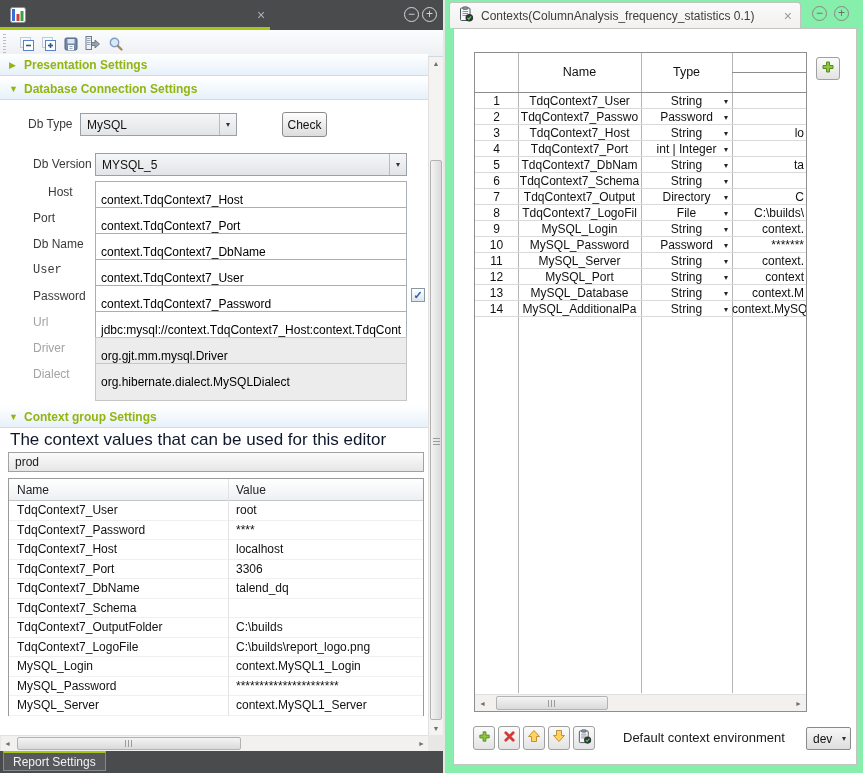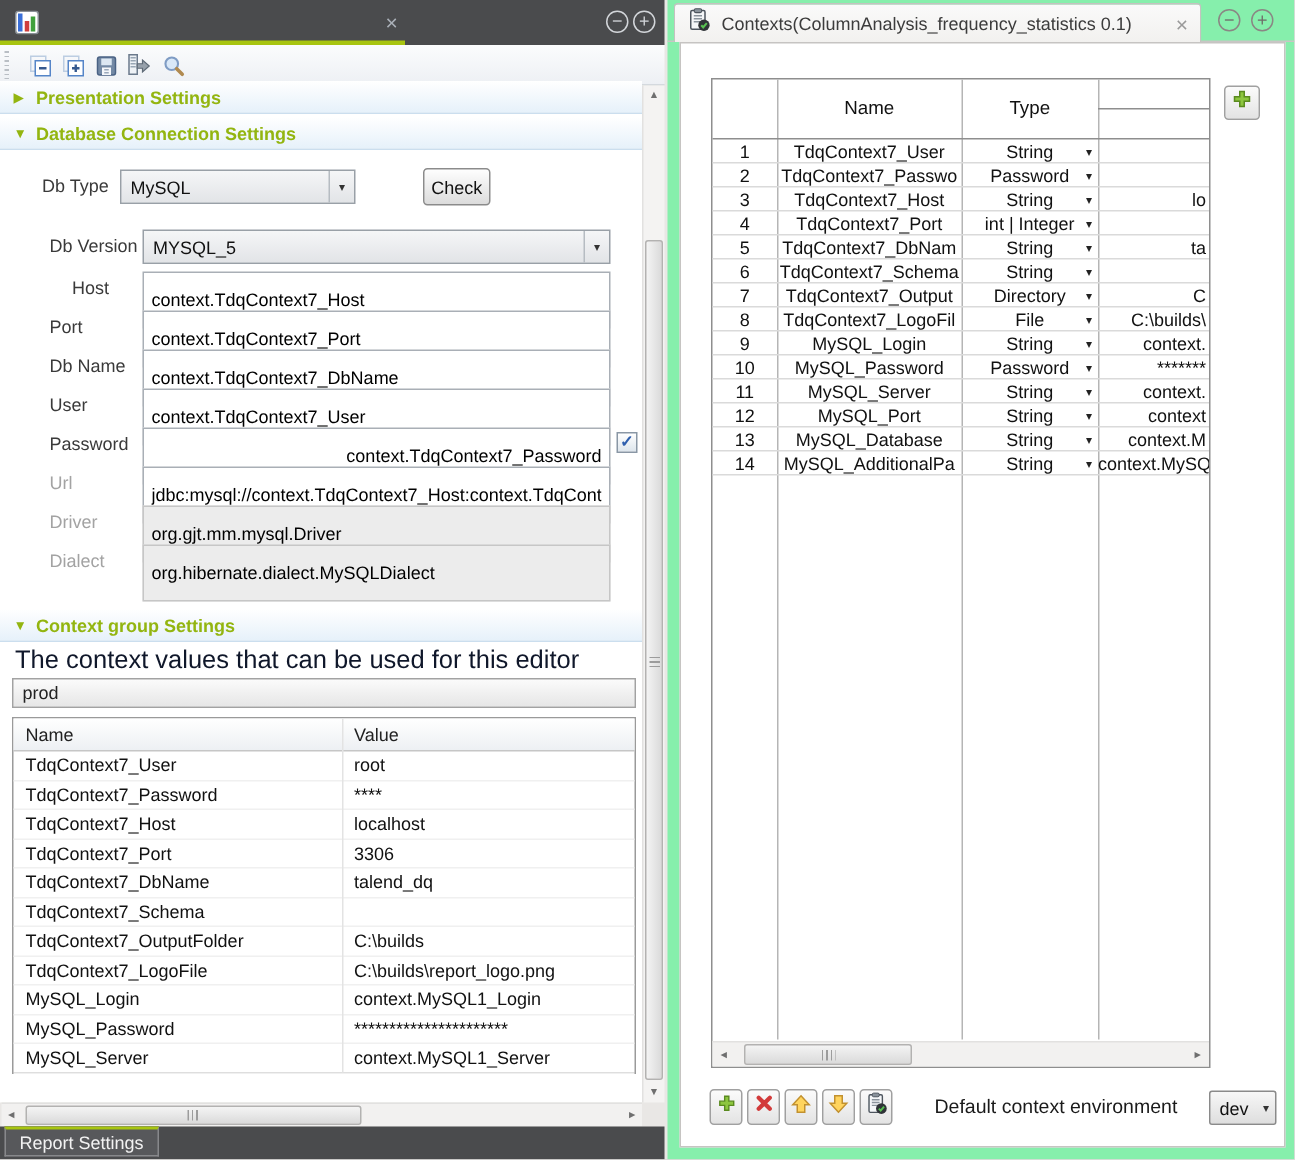--- a/index.html
+++ b/index.html
@@ -197,25 +197,25 @@
 
     <div class="flabel" style="left:33px;top:181px;margin-left:15px;">Host</div>
     <input class="tinput" style="top: 181px;" value="context.TdqContext7_Host">
 
     <div class="flabel" style="left:33px;top:207px;">Port</div>
     <input class="tinput" style="top: 207px;" value="context.TdqContext7_Port">
 
     <div class="flabel" style="left:33px;top:233px;">Db Name</div>
     <input class="tinput" style="top: 233px;" value="context.TdqContext7_DbName">
 
-    <div class="flabel" style="left:33px;top:259px;">User</div>
+    <div class="flabel" style="left:33px;top:259px;font-family:Liberation Mono, monospace;">User</div>
     <input class="tinput" style="top: 259px;" value="context.TdqContext7_User">
 
     <div class="flabel" style="left:33px;top:285px;">Password</div>
-    <input class="tinput" style="top: 285px; text-align: right;" value="context.TdqContext7_Password">
+    <input class="tinput" style="top: 285px;" value="context.TdqContext7_Password">
     <div class="checkbox" style="left:411px;top:288px;">✓</div>
 
     <div class="flabel dis" style="left:33px;top:311px;">Url</div>
     <input class="tinput" style="top: 311px;" value="jdbc:mysql://context.TdqContext7_Host:context.TdqCont">
 
     <div class="flabel dis" style="left:33px;top:337px;">Driver</div>
     <input class="tinput gray" style="top: 337px;" value="org.gjt.mm.mysql.Driver">
 
     <div class="flabel dis" style="left:33px;top:363px;">Dialect</div>
     <input class="tinput gray" style="top: 363px;" value="org.hibernate.dialect.MySQLDialect">

